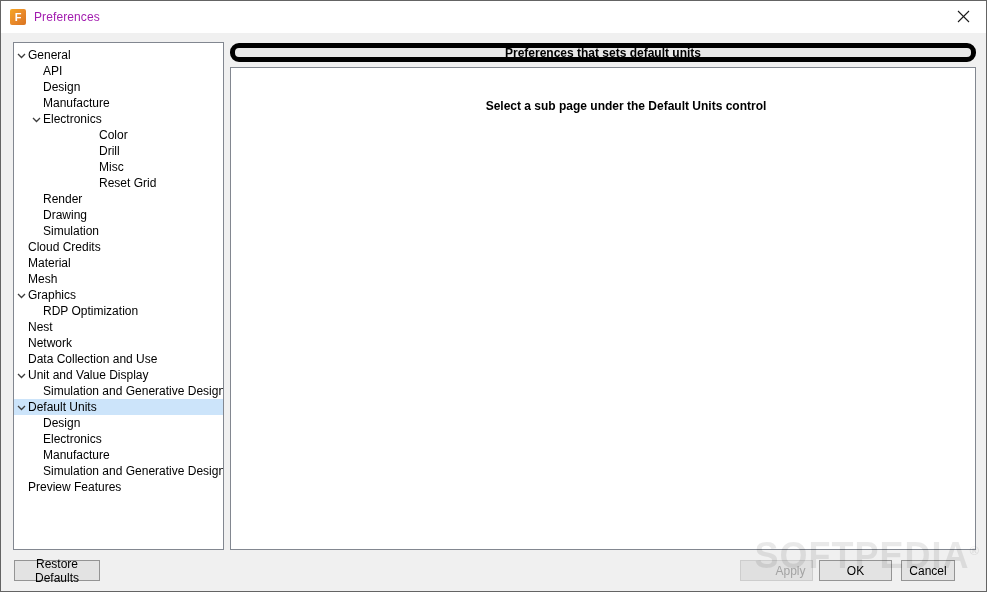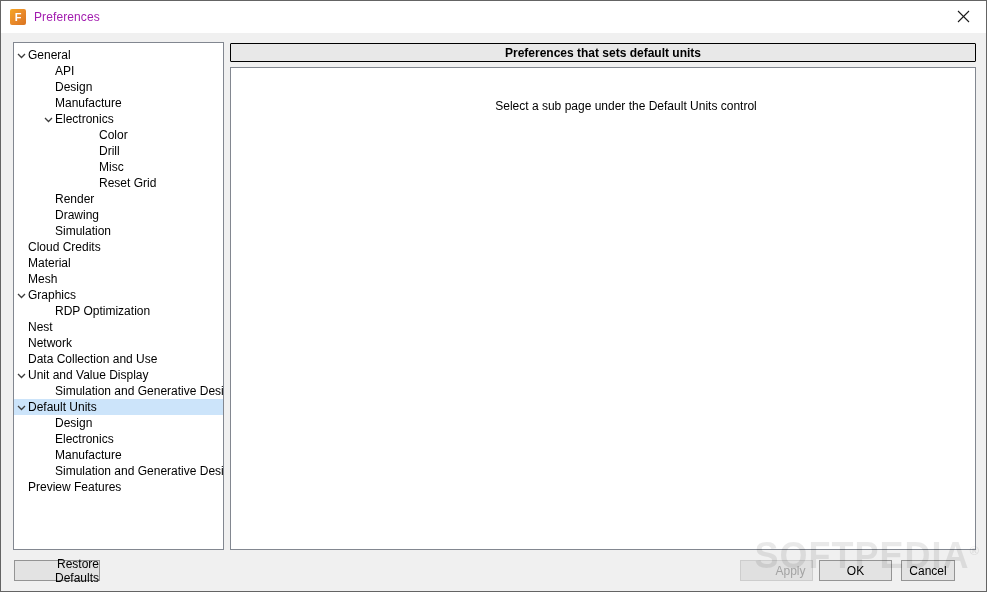--- a/index.html
+++ b/index.html
@@ -127,33 +127,33 @@
     justify-content: center;
     color: #3c3c3c;
   }
   .tree-arrow svg { display: block; }
   .tree-arrow.empty { visibility: hidden; }
   .tree-label {
     display: inline-block;
   }
   
   .lvl0 { padding-left: 1px; }
-  .lvl1 { padding-left: 28px; }
+  .lvl1 { padding-left: 16px; }
   .lvl2 { padding-left: 72px; }
 
   
   #right-header {
     position: absolute;
     left: 229px;
     top: 10px;
     width: 746px;
     height: 19px;
     background: #e8e8e8;
-    border: 1px solid #000000;
-    border-radius: 1px;
+    border: 5px solid #000000;
+    border-radius: 9px;
     box-sizing: border-box;
     display: flex;
     align-items: center;
     justify-content: center;
     font-size: 12px;
     font-weight: bold;
     color: #000000;
   }
   #right-panel {
     position: absolute;
@@ -162,21 +162,21 @@
     width: 746px;
     height: 483px;
     background: #ffffff;
     border: 1px solid #828790;
     box-sizing: border-box;
   }
   #right-panel-message {
     margin-top: 31px;
     text-align: center;
     font-size: 12px;
-    font-weight: normal;
+    font-weight: bold;
     color: #000000;
     margin-left: 46px;
   }
 
   
   .btn {
     font-family: "Liberation Sans", sans-serif;
     font-size: 12px;
     color: #000000;
     background: #e3e3e3;
@@ -195,21 +195,20 @@
     background: #e0e0e0;
     border-color: #cdcdcd;
     cursor: default;
   }
   #restore-defaults {
     position: absolute;
     left: 13px;
     top: 527px;
     width: 86px;
     height: 21px;
-    text-align: right;
   }
   #apply-button {
     position: absolute;
     left: 739px;
     top: 527px;
     width: 73px;
     height: 21px;
     padding-left: 28px;
   }
   #ok-button {

